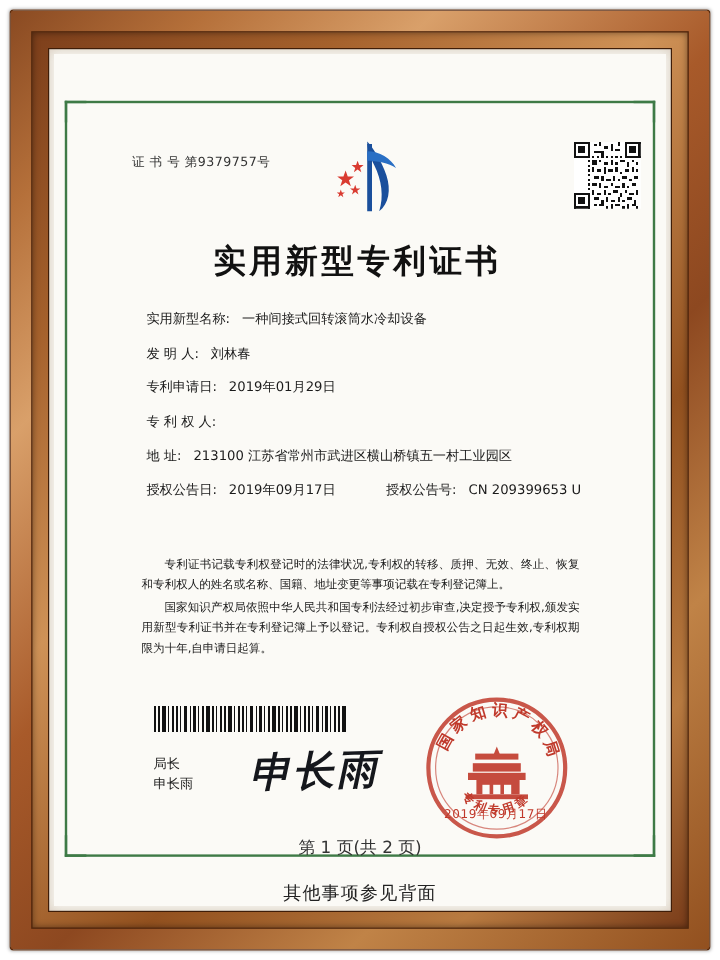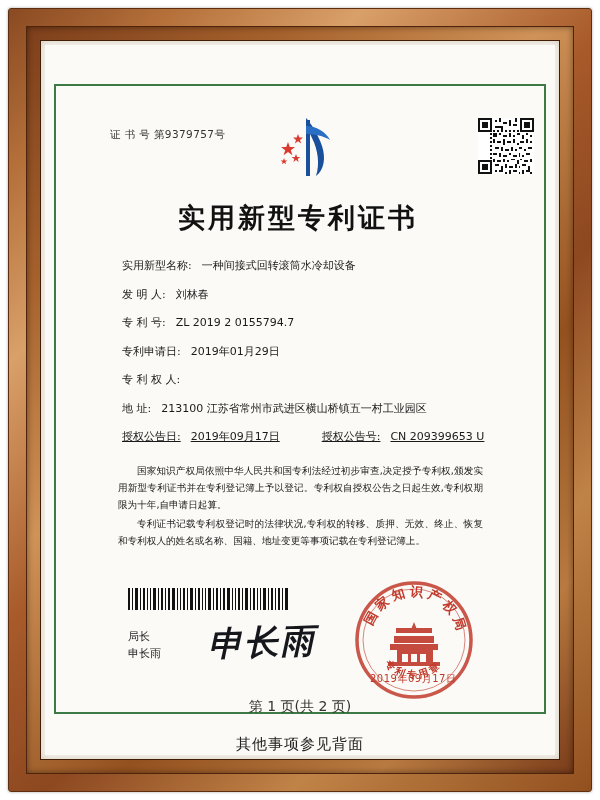--- a/index.html
+++ b/index.html
@@ -119,21 +119,20 @@
     flex: 0 0 auto;
     white-space: nowrap;
     color: #1a1a1a;
   }
   .field-value {
     margin-left: 10px;
     color: #1a1a1a;
   }
   .field-row.dual {
     justify-content: flex-start;
-    text-decoration: underline;
   }
   .field-row .second-label {
     margin-left: 42px;
     white-space: nowrap;
   }
 
   
   .paragraphs {
     position: absolute;
     left: 118px; top: 462px;
@@ -355,45 +354,41 @@
 <div class="fields">
   <div class="field-row">
     <span class="field-label">实用新型名称:</span>
     <span class="field-value">一种间接式回转滚筒水冷却设备</span>
   </div>
   <div class="field-row">
     <span class="field-label">发 明 人:</span>
     <span class="field-value">刘林春</span>
   </div>
   <div class="field-row">
-    <span class="field-label">专 利 号:</span>
-    <span class="field-value">ZL 2019 2 0155794.7</span>
-  </div>
-  <div class="field-row">
     <span class="field-label">专利申请日:</span>
     <span class="field-value">2019年01月29日</span>
   </div>
   <div class="field-row">
     <span class="field-label">专 利 权 人:</span>
   </div>
   <div class="field-row">
     <span class="field-label">地 址:</span>
     <span class="field-value">213100 江苏省常州市武进区横山桥镇五一村工业园区</span>
   </div>
   <div class="field-row dual">
     <span class="field-label">授权公告日:</span>
     <span class="field-value">2019年09月17日</span>
     <span class="second-label">授权公告号:</span>
     <span class="field-value">CN 209399653 U</span>
   </div>
 </div>
 
 <div class="paragraphs">
+  <p>专利证书记载专利权登记时的法律状况,专利权的转移、质押、无效、终止、恢复和专利权人的姓名或名称、国籍、地址变更等事项记载在专利登记簿上。</p>
   <p>国家知识产权局依照中华人民共和国专利法经过初步审查,决定授予专利权,颁发实用新型专利证书并在专利登记簿上予以登记。专利权自授权公告之日起生效,专利权期限为十年,自申请日起算。</p>
-  <p>专利证书记载专利权登记时的法律状况,专利权的转移、质押、无效、终止、恢复和专利权人的姓名或名称、国籍、地址变更等事项记载在专利登记簿上。</p>
 </div>
 
 <div class="barcode">
   <svg viewBox="0 0 162 22" width="162" height="22" shape-rendering="crispEdges">
     <rect width="162" height="22" fill="#fbfaf6"></rect>
     <g fill="#111">
       <rect x="0" y="0" width="2" height="22"></rect>
         <rect x="4" y="0" width="1" height="22"></rect>
       <rect x="7" y="0" width="3" height="22"></rect>
         <rect x="12" y="0" width="1" height="22"></rect>

